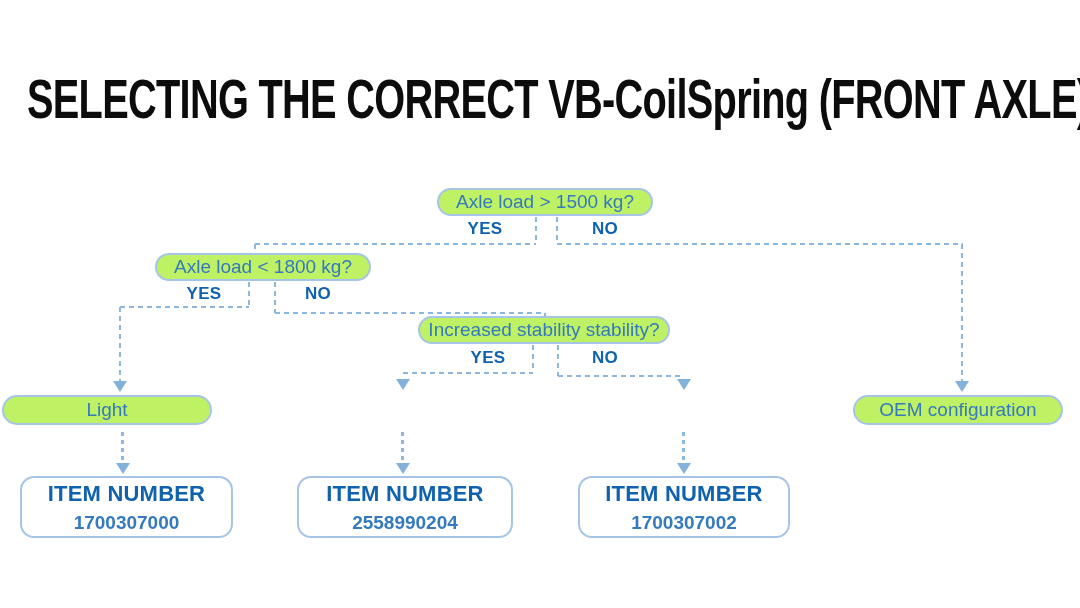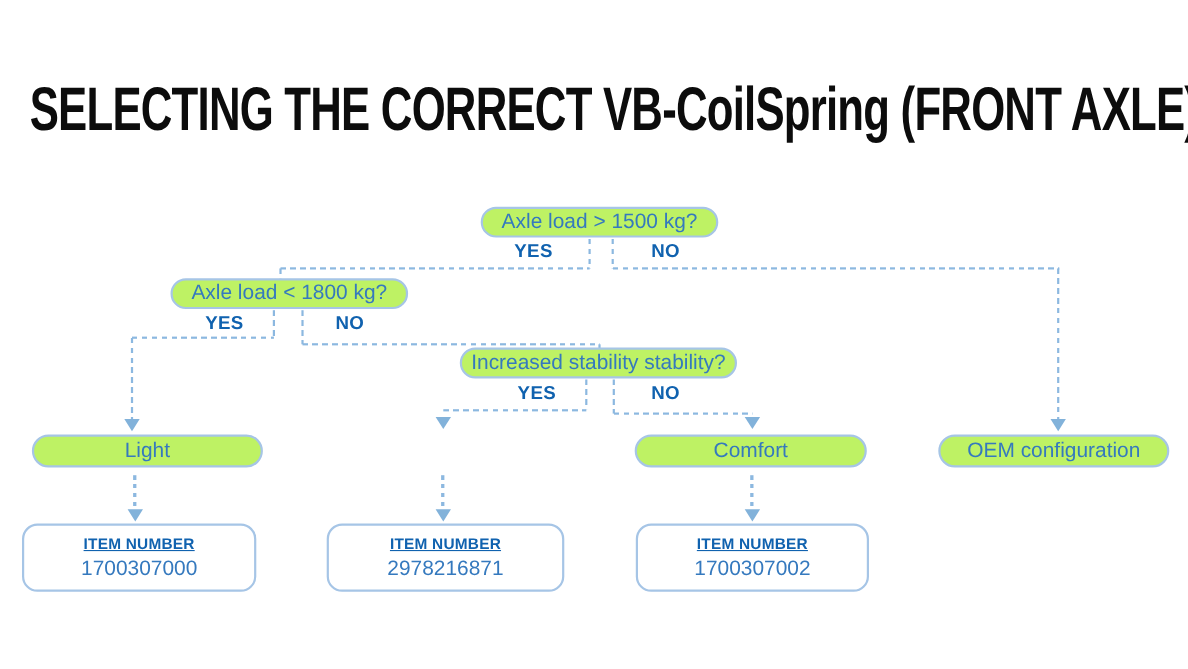--- a/index.html
+++ b/index.html
@@ -32,22 +32,22 @@
     background:#bef264;
   }
   .ibox{
     position:absolute;
     border:2px solid var(--box-border);
     border-radius:14px;
     background:#ffffff;
     display:flex;flex-direction:column;align-items:center;justify-content:center;
     gap:5px;
   }
-  .ibox .ihead{color:var(--label-bold);font-size:14px;font-weight:bold;letter-spacing:.2px;text-decoration:underline;}
-  .ibox .inum{color:var(--box-text);font-size:19px;}
+  .ibox .ihead{color:var(--label-bold);font-size:22px;font-weight:bold;letter-spacing:.2px;}
+  .ibox .inum{color:var(--box-text);font-size:19px;font-weight:bold;}
   .yn{
     position:absolute;width:60px;text-align:center;
     color:var(--label-bold);font-size:17px;font-weight:bold;letter-spacing:.3px;
   }
   .dash-h{position:absolute;height:2px;background:repeating-linear-gradient(to right,var(--dash-line) 0 5px,transparent 5px 9px);}
   .dash-v{position:absolute;width:2px;background:repeating-linear-gradient(to bottom,var(--dash-line) 0 5px,transparent 5px 9px);}
   .dash-v-thick{position:absolute;width:3px;background:repeating-linear-gradient(to bottom,var(--dash-line) 0 4px,transparent 4px 8px);}
   .arrow-down{
     position:absolute;width:0;height:0;
     border-left:7px solid transparent;border-right:7px solid transparent;
@@ -92,43 +92,40 @@
   </div>
   <div class="yn" style="left:458px;top:348px;">YES</div>
   <div class="yn" style="left:575px;top:348px;">NO</div>
   <div class="dash-v" style="left:532px;top:345px;height:27px;"></div>
   <div class="dash-v" style="left:557px;top:345px;height:31px;"></div>
   <div class="dash-h" style="left:403px;top:372px;width:130px;"></div>
   <div class="arrow-down" style="left:396px;top:379px;"></div>
   <div class="dash-h" style="left:558px;top:375px;width:126px;"></div>
   <div class="arrow-down" style="left:677px;top:379px;"></div>
 
-  <div class="obox" style="left:29px;top:395px;width:210px;height:30px;text-align:center;">
+  <div class="obox" style="left:2px;top:395px;width:210px;height:30px;text-align:center;">
     <span>Light</span>
-  </div>
-  <div class="obox" style="left:577px;top:395px;width:211px;height:30px;">
-    <span>Comfort</span>
   </div>
   <div class="obox" style="left:853px;top:395px;width:210px;height:30px;justify-content:center;">
     <span>OEM configuration</span>
   </div>
 
   <div class="dash-v-thick" style="left:121px;top:432px;height:32px;"></div>
   <div class="arrow-down" style="left:116px;top:463px;"></div>
   <div class="dash-v-thick" style="left:401px;top:432px;height:32px;"></div>
   <div class="arrow-down" style="left:396px;top:463px;"></div>
   <div class="dash-v-thick" style="left:682px;top:432px;height:32px;"></div>
   <div class="arrow-down" style="left:677px;top:463px;"></div>
 
   <div class="ibox" style="left:20px;top:476px;width:213px;height:62px;">
     <div class="ihead">ITEM NUMBER</div>
     <div class="inum">1700307000</div>
   </div>
   <div class="ibox" style="left:297px;top:476px;width:216px;height:62px;">
     <div class="ihead">ITEM NUMBER</div>
-    <div class="inum">2978216871</div>
+    <div class="inum">2558990204</div>
   </div>
   <div class="ibox" style="left:578px;top:476px;width:212px;height:62px;">
     <div class="ihead">ITEM NUMBER</div>
     <div class="inum">1700307002</div>
   </div>
 
 </div>
 
 </body></html>

